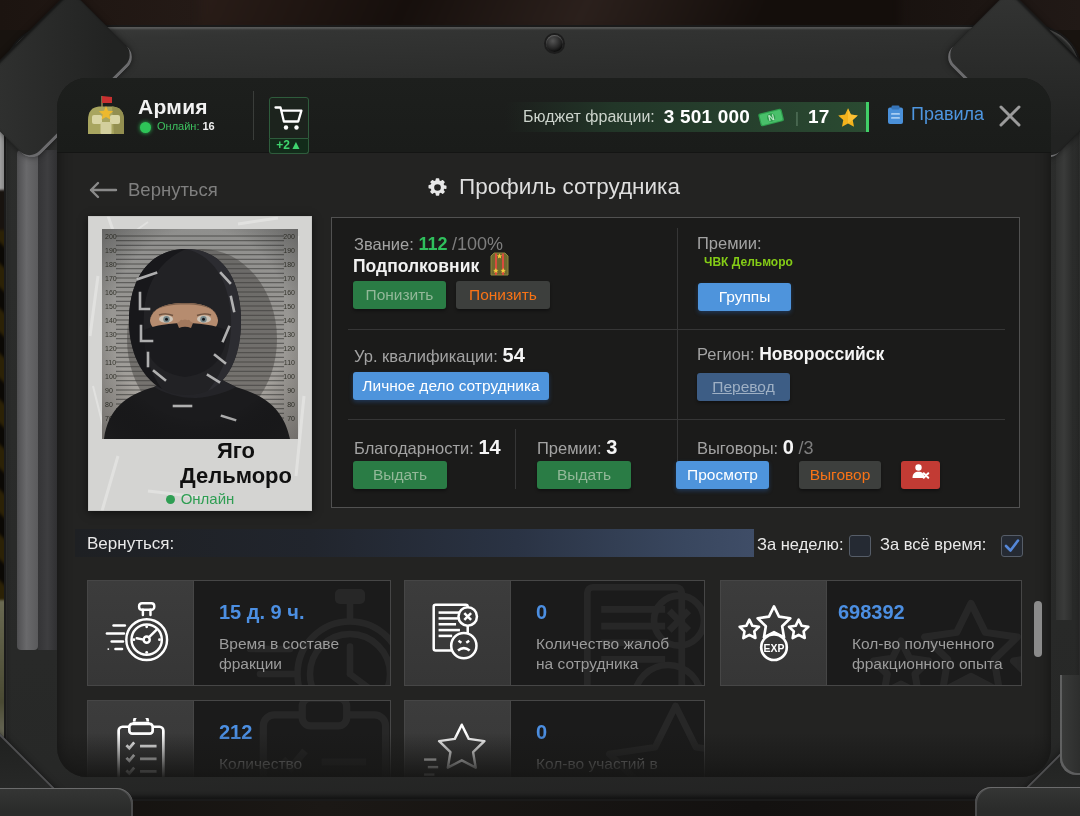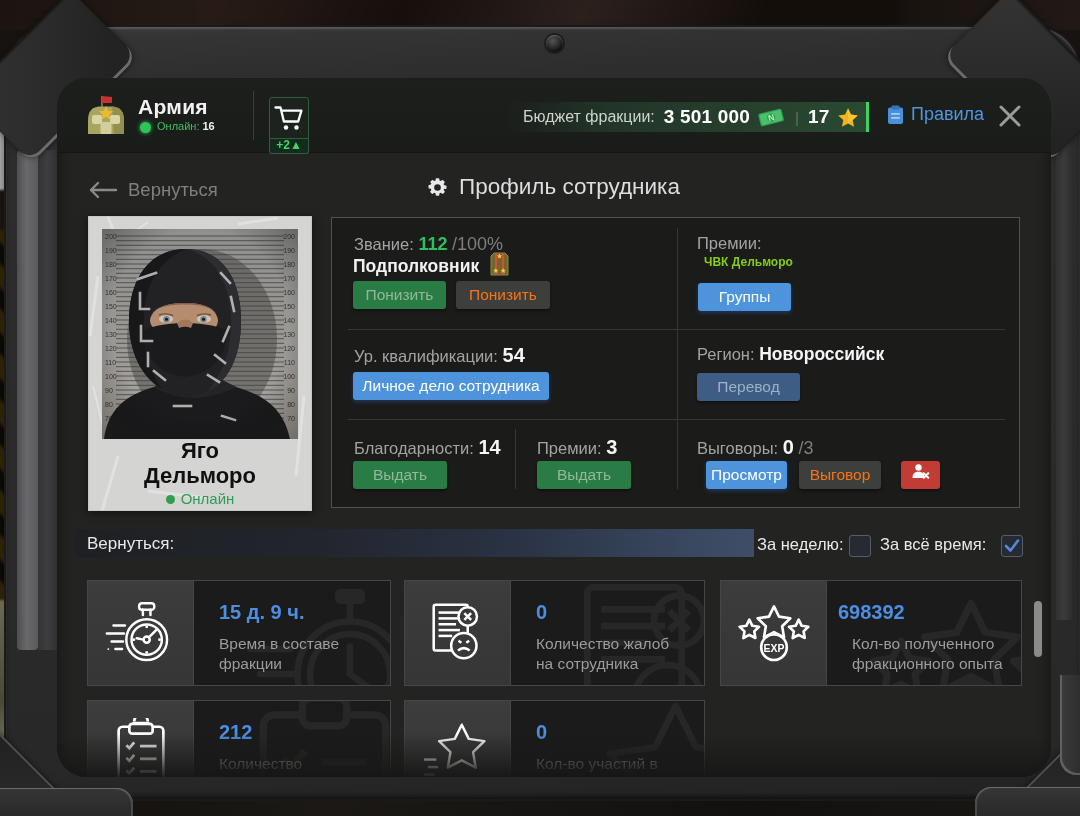--- a/index.html
+++ b/index.html
@@ -305,28 +305,28 @@
       <div class="abs btn bgrey" style="left:124px;top:63px;width:94px;">Понизить</div>
 
       <div class="abs lab" style="left:365px;top:16px;">Премии:</div>
       <div class="abs" style="left:364px;top:37px;font-size:12px;font-weight:bold;color:#84cc16;margin-left:8px;">ЧВК Дельморо</div>
       <div class="abs btn bblue" style="left:366px;top:65px;width:93px;">Группы</div>
 
       <div class="abs lab" style="left:22px;top:126px;">Ур. квалификации: <b class="big">54</b></div>
       <div class="abs btn bblue" style="left:21px;top:154px;width:196px;">Личное дело сотрудника</div>
 
       <div class="abs lab" style="left:365px;top:126px;">Регион: <b class="big" style="font-size:17.5px;">Новороссийск</b></div>
-      <div class="abs btn bmblue" style="left:365px;top:155px;width:103px;">Перевод</div>
+      <div class="abs btn bmblue" style="left:365px;top:155px;width:93px;text-decoration:underline;">Перевод</div>
 
       <div class="abs lab" style="left:22px;top:218px;">Благодарности: <b class="big">14</b></div>
       <div class="abs btn bgreen" style="left:21px;top:243px;width:94px;">Выдать</div>
       <div class="abs lab" style="left:205px;top:218px;">Премии: <b class="big">3</b></div>
       <div class="abs btn bgreen" style="left:205px;top:243px;width:94px;">Выдать</div>
       <div class="abs lab" style="left:365px;top:218px;">Выговоры: <b class="big">0</b> <span class="dim" style="font-size:18px;">/3</span></div>
-      <div class="abs btn bblue2" style="left:374px;top:243px;width:81px;">Просмотр</div>
+      <div class="abs btn bblue2" style="left:344px;top:243px;width:93px;">Просмотр</div>
       <div class="abs btn bgrey" style="left:467px;top:243px;width:82px;">Выговор</div>
       <div class="abs btn bred" style="left:569px;top:243px;width:39px;">
         <svg width="19" height="17" viewBox="0 0 19 17" style="margin-top:1px;">
           <circle cx="7.5" cy="4.5" r="3.2" fill="#fff"></circle>
           <path d="M1.5,15 C1.5,10.5 4,8.8 7.5,8.8 C11,8.8 13.5,10.5 13.5,15 Z" fill="#fff"></path>
           <path d="M12.7,10.2 L17.3,14.8 M17.3,10.2 L12.7,14.8" stroke="#fff" stroke-width="2" stroke-linecap="round"></path>
         </svg>
       </div>
     </div>
 
@@ -520,18 +520,18 @@
 .lab .big{color:#f5f5f5;font-size:20px;font-weight:bold;}
 .btn{height:28px;border-radius:3px;text-align:center;line-height:28px;font-size:15.5px;}
 .bgreen{background:#2a7c45;color:#93b899;box-shadow:0 2px 3px rgba(0,0,0,.35);}
 .bgrey{background:#3d3f3d;color:#f97316;box-shadow:0 2px 3px rgba(0,0,0,.35);}
 .bblue{background:#4e94dc;color:#fff;box-shadow:0 2px 4px rgba(40,90,160,.45);}
 .bblue2{background:#4e94dc;color:#fff;box-shadow:0 2px 4px rgba(40,90,160,.45);}
 .bmblue{background:#3d5d85;color:#9fb0c4;box-shadow:0 2px 3px rgba(0,0,0,.35);}
 .bred{background:#c23b34;color:#fff;box-shadow:0 2px 3px rgba(0,0,0,.35);}
 </style>
 <style>
-#pcard{left:31px;top:138px;width:224px;height:295px;background:#d4d4d2;box-shadow:0 2px 8px rgba(0,0,0,.5);}
+#pcard{left:31px;top:138px;width:224px;height:295px;background:#d4d4d2;box-shadow:0 2px 8px rgba(0,0,0,.5);padding-left:36px;}
 #photo{left:14px;top:13px;width:196px;height:210px;background:#999;}
 .pname{width:224px;text-align:center;font-size:22px;font-weight:bold;color:#101010;}
 #ponl{left:0;top:274px;width:224px;text-align:center;font-size:15px;color:#2f9e53;}
 #ponl i{display:inline-block;width:9px;height:9px;border-radius:50%;background:#2f9e53;margin-right:6px;}
 </style>
 
 </body></html>

